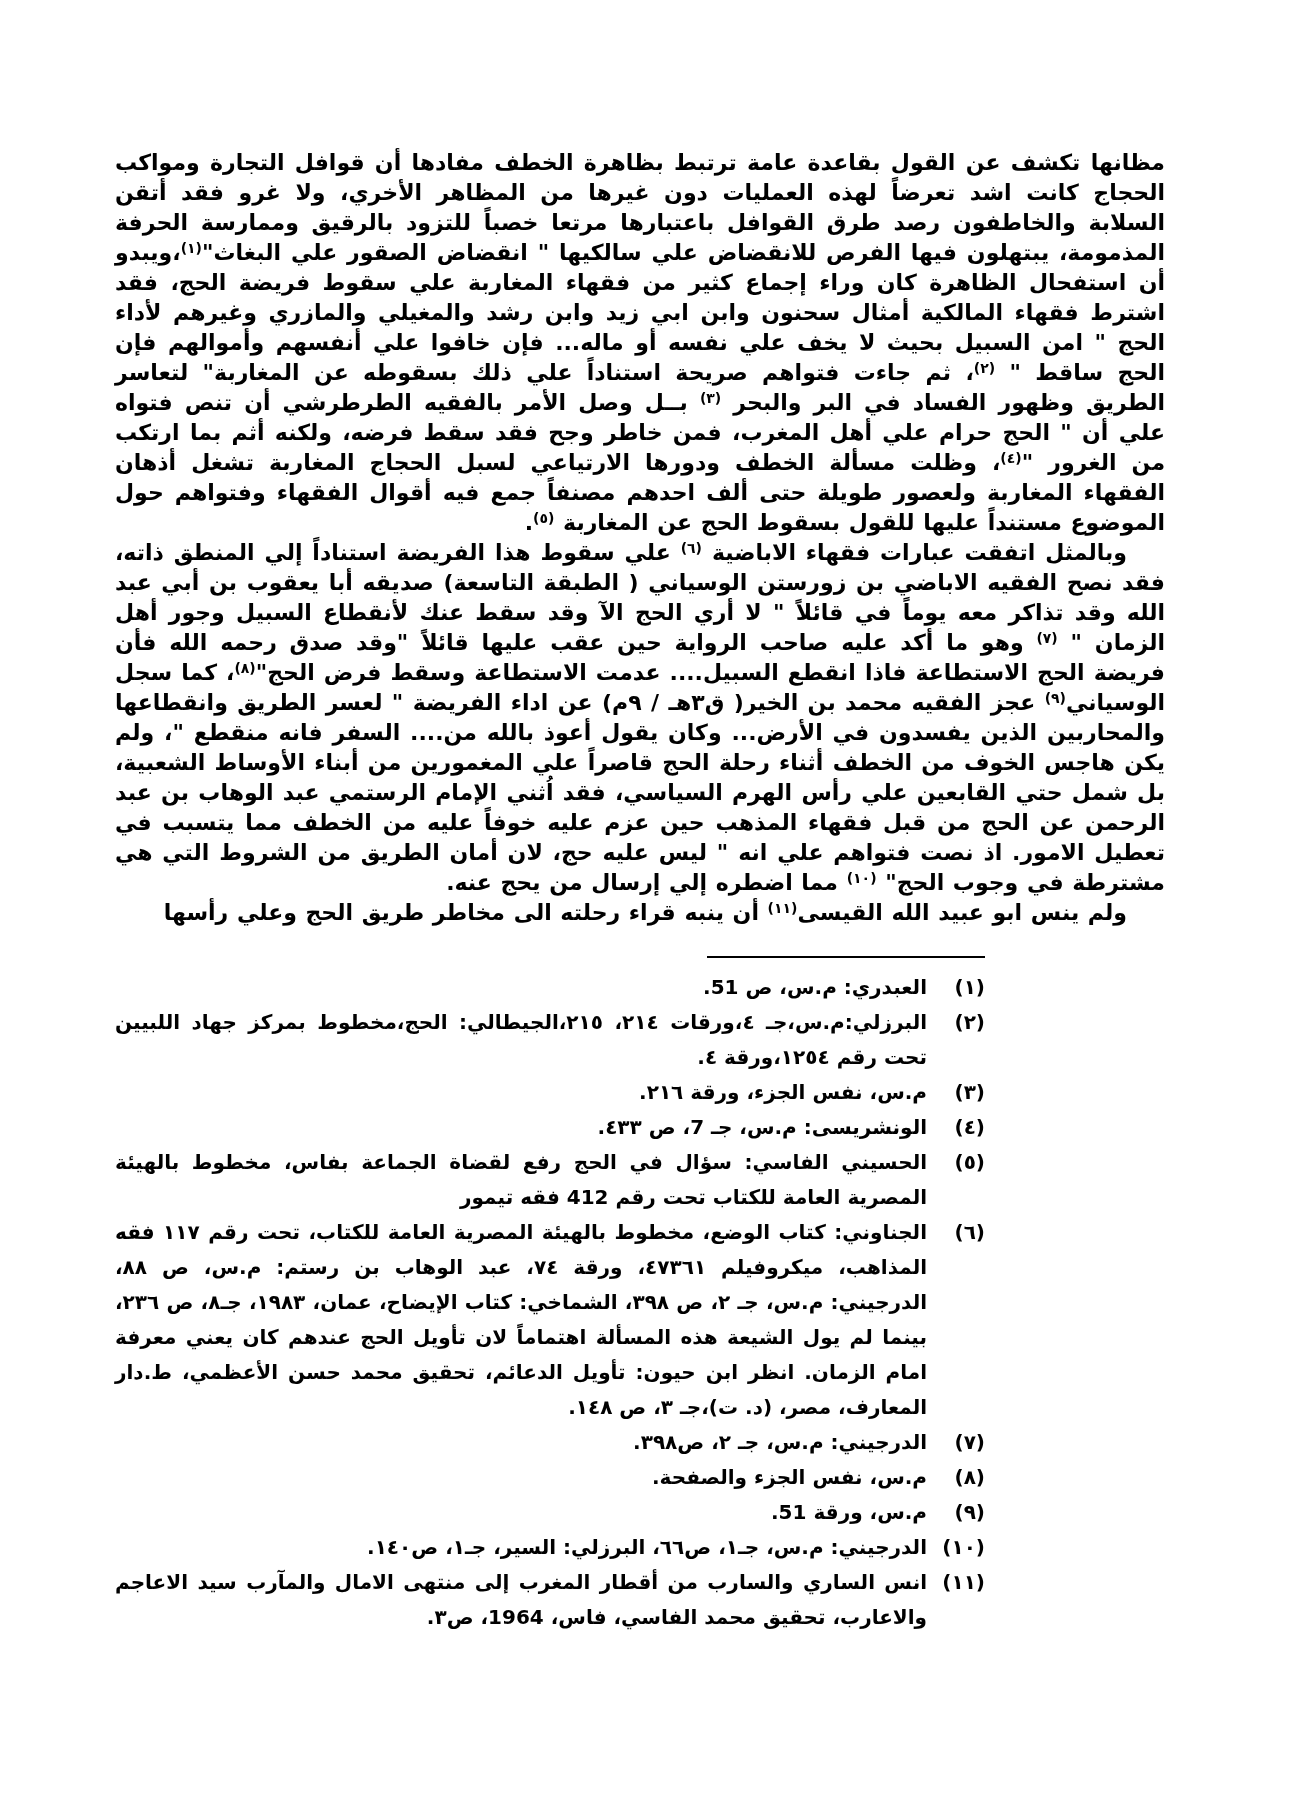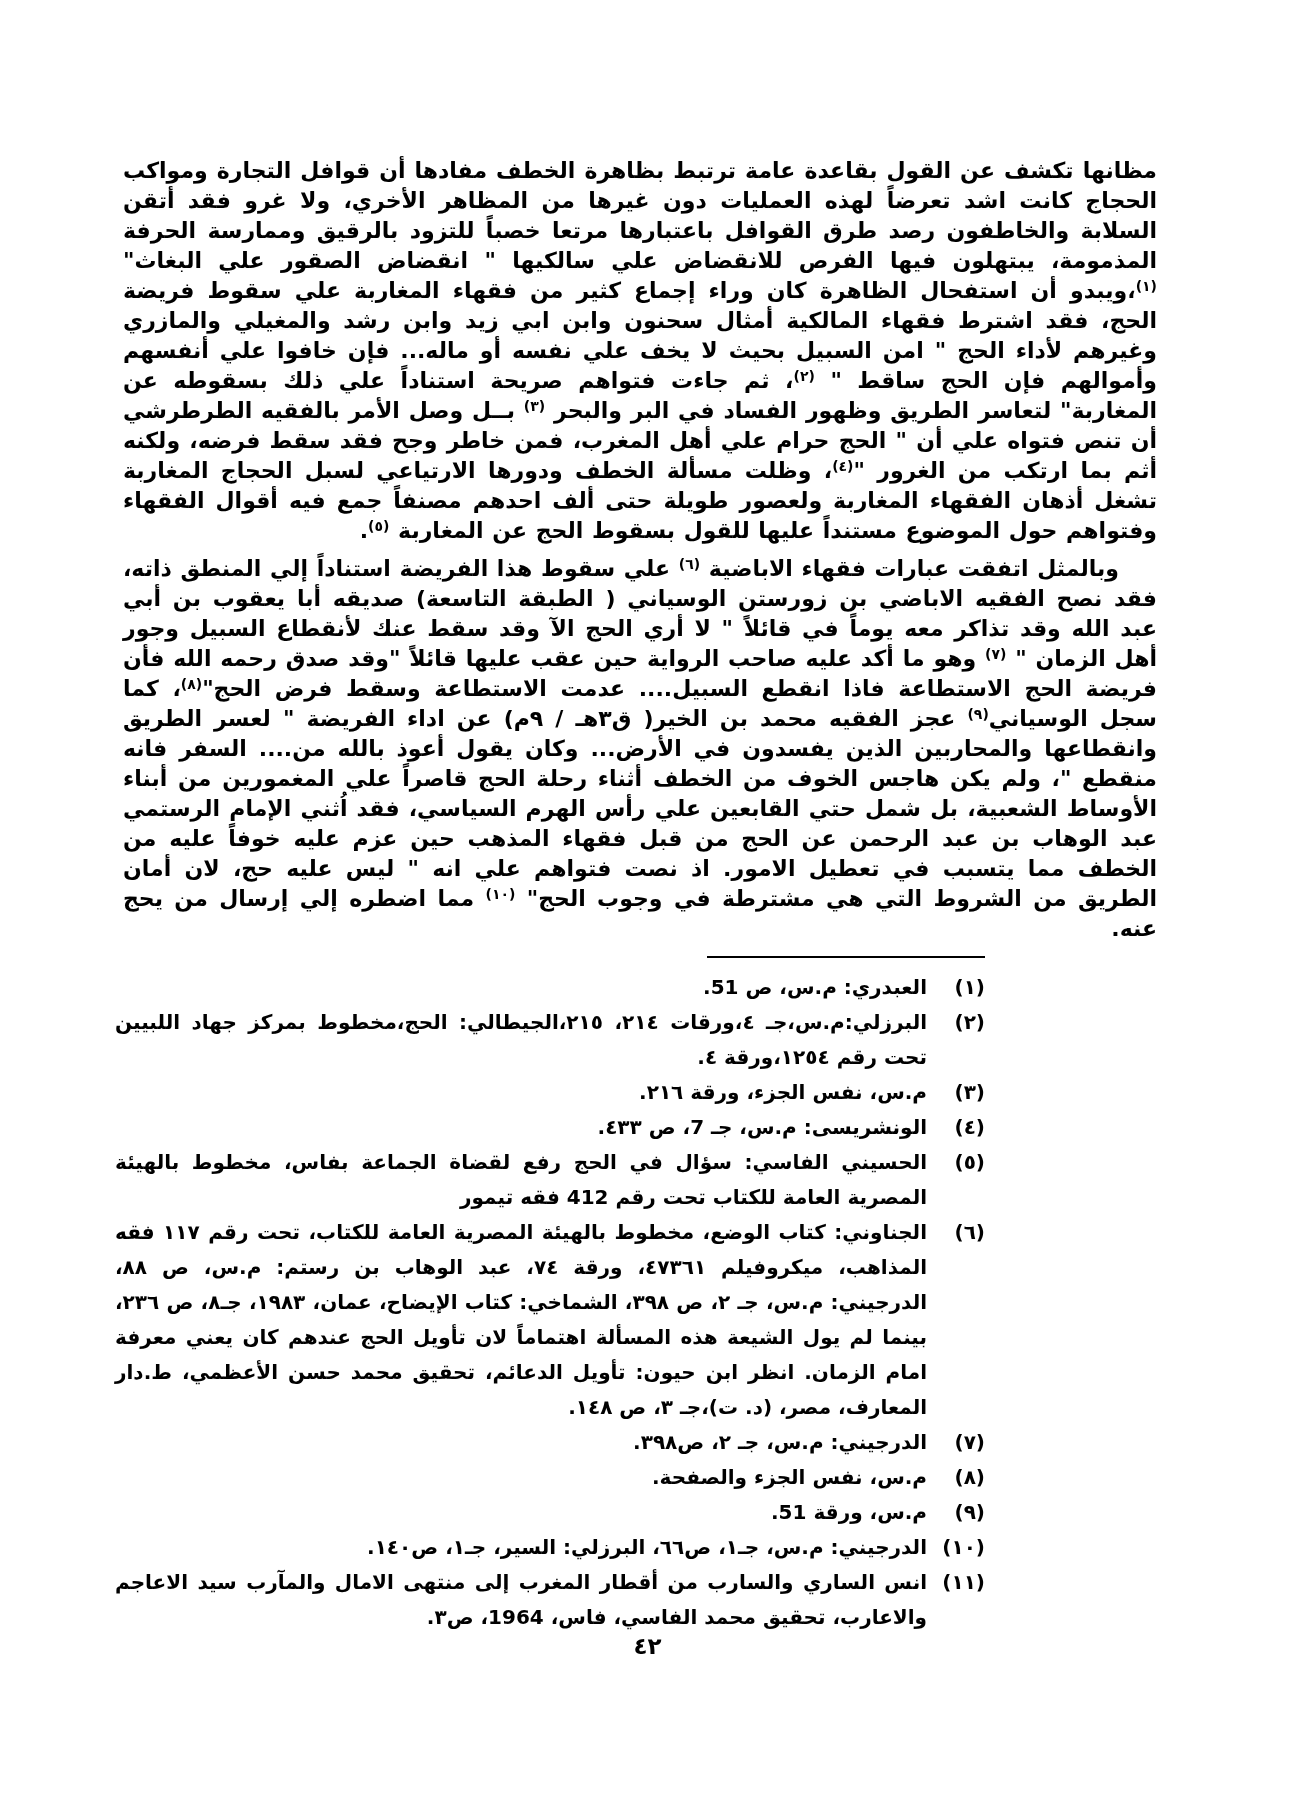--- a/index.html
+++ b/index.html
@@ -17,21 +17,21 @@
     font-family: "DejaVu Sans", sans-serif;
     overflow: hidden;
   }
   .content {
     position: absolute;
     top: 148px;
     right: 130px;
     width: 1050px;
   }
   .para {
-    margin: 8px;
+    margin: 0;
     font-size: 22px;
     line-height: 30px;
     font-weight: 700;
     text-align: justify;
     word-spacing: 1px;
   }
   .para.indent {
     text-indent: 38px;
   }
   sup.ref {
@@ -83,20 +83,21 @@
     font-weight: 700;
   }
 </style>
 </head>
 <body>
 
 <div class="page">
   <div class="content">
       <p class="para"><span>مظانها تكشف عن القول بقاعدة عامة ترتبط بظاهرة الخطف مفادها أن قوافل التجارة ومواكب الحجاج كانت اشد تعرضاً لهذه العمليات دون غيرها من المظاهر الأخري، ولا غرو فقد أتقن السلابة والخاطفون رصد طرق القوافل باعتبارها مرتعا خصباً للتزود بالرقيق وممارسة الحرفة المذمومة، يبتهلون فيها الفرص للانقضاض علي سالكيها " انقضاض الصقور علي البغاث"</span><sup class="ref">(١)</sup><span>،ويبدو أن استفحال الظاهرة كان وراء إجماع كثير من فقهاء المغاربة علي سقوط فريضة الحج، فقد اشترط فقهاء المالكية أمثال سحنون وابن ابي زيد وابن رشد والمغيلي والمازري وغيرهم لأداء الحج " امن السبيل بحيث لا يخف علي نفسه أو ماله... فإن خافوا علي أنفسهم وأموالهم فإن الحج ساقط " </span><sup class="ref">(٢)</sup><span>، ثم جاءت فتواهم صريحة استناداً علي ذلك بسقوطه عن المغاربة" لتعاسر الطريق وظهور الفساد في البر والبحر </span><sup class="ref">(٣)</sup><span> بــل وصل الأمر بالفقيه الطرطرشي أن تنص فتواه علي أن " الحج حرام علي أهل المغرب، فمن خاطر وجح فقد سقط فرضه، ولكنه أثم بما ارتكب من الغرور "</span><sup class="ref">(٤)</sup><span>، وظلت مسألة الخطف ودورها الارتياعي لسبل الحجاج المغاربة تشغل أذهان الفقهاء المغاربة ولعصور طويلة حتى ألف احدهم مصنفاً جمع فيه أقوال الفقهاء وفتواهم حول الموضوع مستنداً عليها للقول بسقوط الحج عن المغاربة </span><sup class="ref">(٥)</sup><span>.</span></p>
       <p class="para indent"><span>وبالمثل اتفقت عبارات فقهاء الاباضية </span><sup class="ref">(٦)</sup><span> علي سقوط هذا الفريضة استناداً إلي المنطق ذاته، فقد نصح الفقيه الاباضي بن زورستن الوسياني ( الطبقة التاسعة) صديقه أبا يعقوب بن أبي عبد الله وقد تذاكر معه يوماً في قائلاً " لا أري الحج الآ وقد سقط عنك لأنقطاع السبيل وجور أهل الزمان " </span><sup class="ref">(٧)</sup><span> وهو ما أكد عليه صاحب الرواية حين عقب عليها قائلاً "وقد صدق رحمه الله فأن فريضة الحج الاستطاعة فاذا انقطع السبيل.... عدمت الاستطاعة وسقط فرض الحج"</span><sup class="ref">(٨)</sup><span>، كما سجل الوسياني</span><sup class="ref">(٩)</sup><span> عجز الفقيه محمد بن الخير( ق٣هـ / ٩م) عن اداء الفريضة " لعسر الطريق وانقطاعها والمحاربين الذين يفسدون في الأرض... وكان يقول أعوذ بالله من.... السفر فانه منقطع "، ولم يكن هاجس الخوف من الخطف أثناء رحلة الحج قاصراً علي المغمورين من أبناء الأوساط الشعبية، بل شمل حتي القابعين علي رأس الهرم السياسي، فقد اُثني الإمام الرستمي عبد الوهاب بن عبد الرحمن عن الحج من قبل فقهاء المذهب حين عزم عليه خوفاً عليه من الخطف مما يتسبب في تعطيل الامور. اذ نصت فتواهم علي انه " ليس عليه حج، لان أمان الطريق من الشروط التي هي مشترطة في وجوب الحج" </span><sup class="ref">(١٠)</sup><span> مما اضطره إلي إرسال من يحج عنه.</span></p>
+      <p class="para indent"><span>ولم ينس ابو عبيد الله القيسى</span><sup class="ref">(١١)</sup><span> أن ينبه قراء رحلته الى مخاطر طريق الحج وعلي رأسها</span></p>
     </div>
   <div class="fn-area">
     <div class="fn-sep"></div>
     <div class="footnotes">
         <div class="fn">
           <div class="fn-num">(١)</div>
           <div class="fn-text">العبدري: م.س، ص 51.</div>
         </div>
         <div class="fn">
           <div class="fn-num">(٢)</div>
@@ -133,14 +134,13 @@
         <div class="fn">
           <div class="fn-num">(١٠)</div>
           <div class="fn-text">الدرجيني: م.س، جـ١، ص٦٦، البرزلي: السير، جـ١، ص١٤٠.</div>
         </div>
         <div class="fn">
           <div class="fn-num">(١١)</div>
           <div class="fn-text">انس الساري والسارب من أقطار المغرب إلى منتهى الامال والمآرب سيد الاعاجم والاعارب، تحقيق محمد الفاسي، فاس، 1964، ص٣.</div>
         </div>
       </div>
   </div>
-  <div class="page-number">٤٢</div>
 </div>
 
 </body></html>

